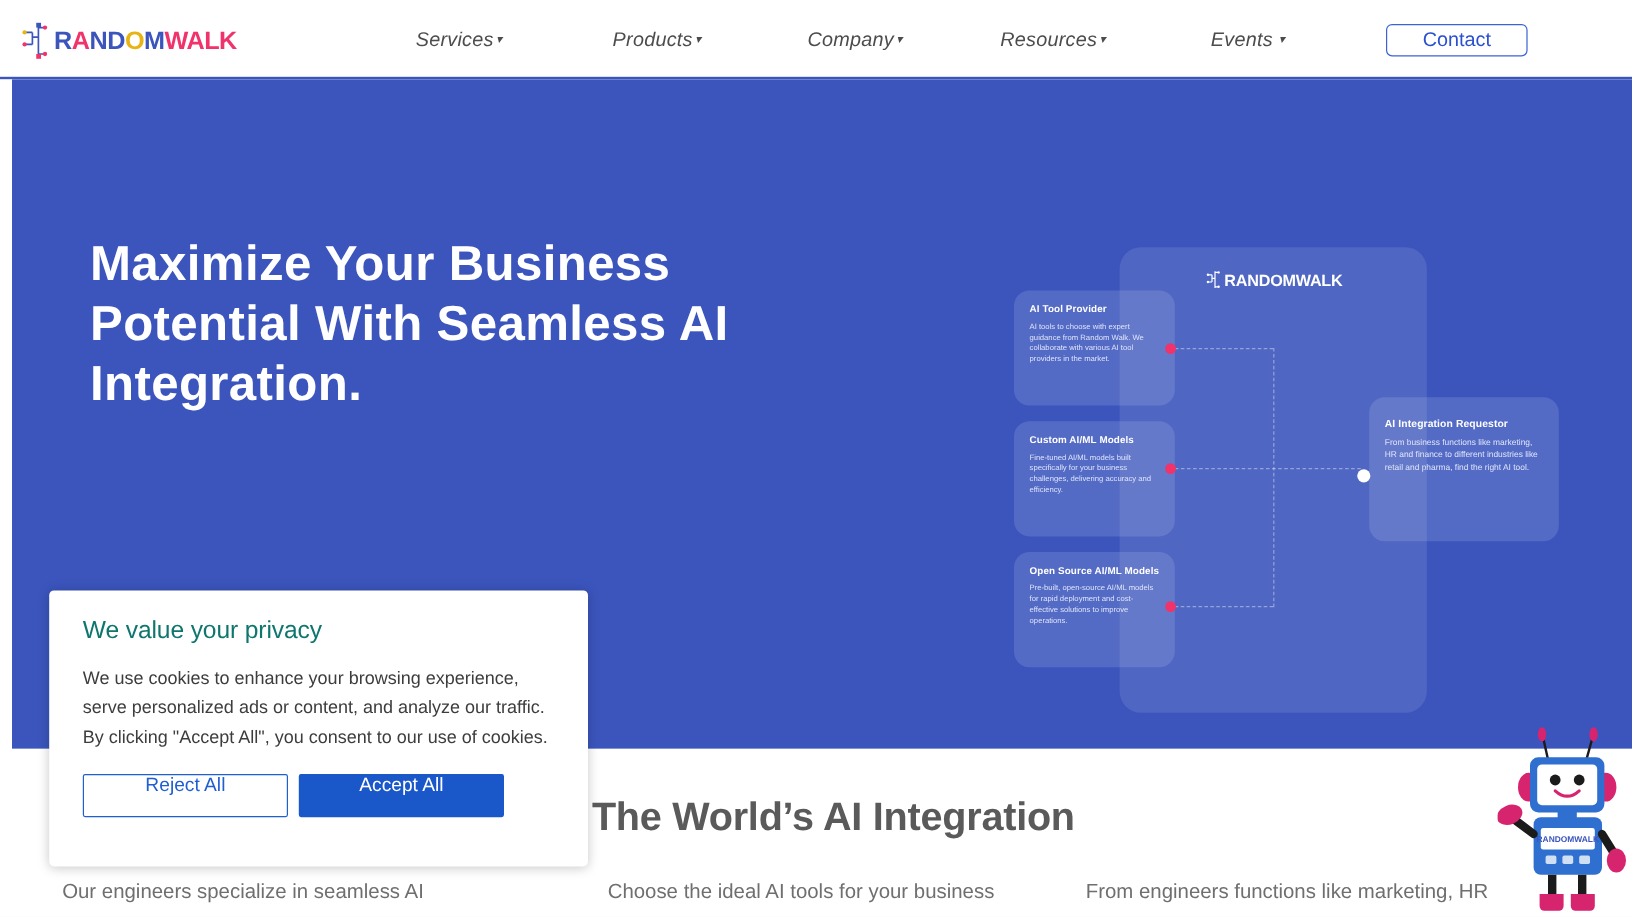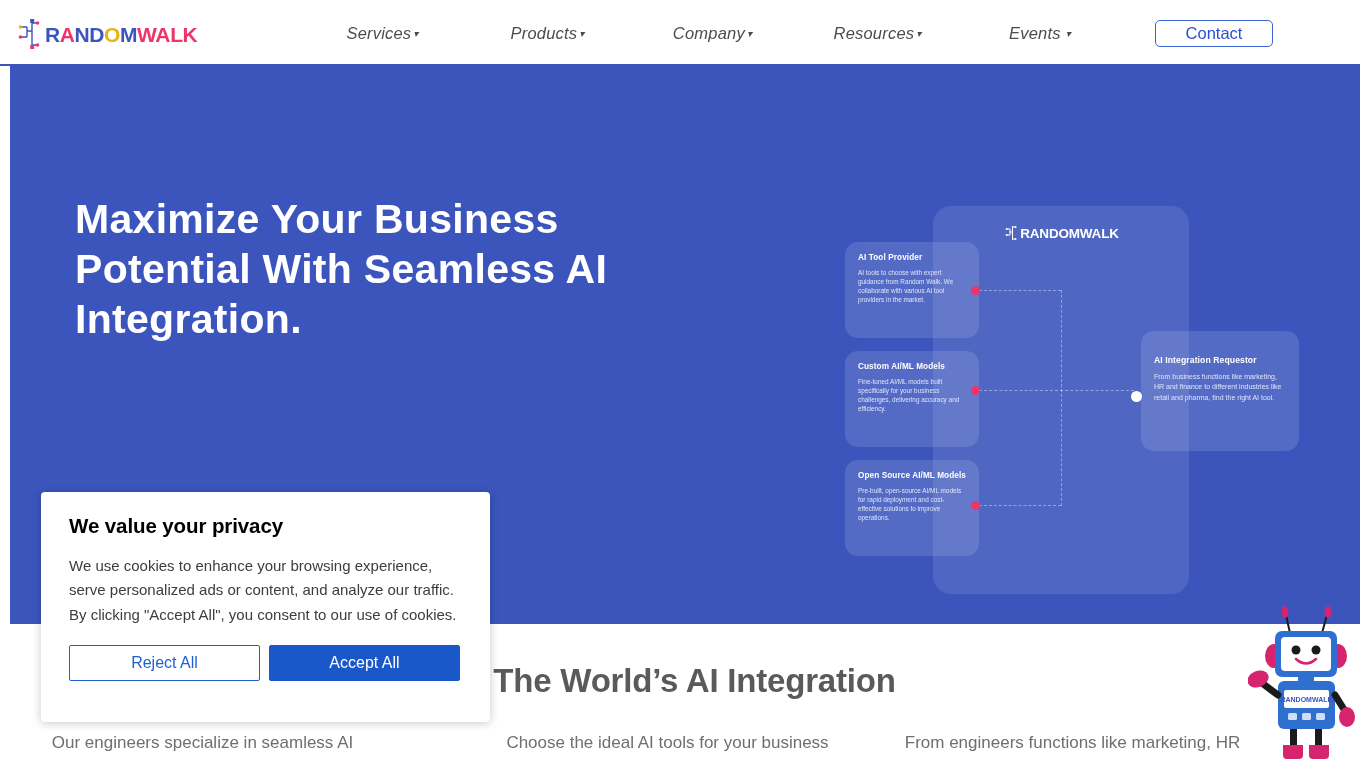--- a/index.html
+++ b/index.html
@@ -97,21 +97,21 @@
     background: rgba(255,255,255,0.13);
     border-radius: 13px;
     padding: 11px 13px 12px 13px;
     color: #ffffff;
   }
   .card h4 { font-size: 8.2px; font-weight: bold; line-height: 1.28; margin-bottom: 4px; letter-spacing: .1px; }
   .card p  { font-size: 6.4px; line-height: 1.42; color: #dfe4fa; }
   .card.c1 { left: 15px;  top: 116px; width: 134px; height: 96px; }
   .card.c2 { left: 15px;  top: 225px; width: 134px; height: 96px; }
   .card.c3 { left: 15px;  top: 334px; width: 134px; height: 96px; }
-  .card.c4 { left: 311px; top: 205px; width: 158px; height: 120px; padding-top: 24px; }
+  .card.c4 { left: 311px; top: 205px; width: 158px; height: 120px; padding-top: 17px; }
   .card.c4 h4 { font-size: 8.6px; margin-bottom: 6px; }
   .card.c4 p  { font-size: 7px; line-height: 1.48; }
 
   .dot { position: absolute; border-radius: 50%; }
   .dot.pink  { width: 9px; height: 9px; background: #f0336b; }
   .dot.white { width: 11px; height: 11px; background: #ffffff; }
   .d1 { left: 141px; top: 160px; }
   .d2 { left: 141px; top: 260px; }
   .d3 { left: 141px; top: 375px; }
   .d4 { left: 301px; top: 265px; }
@@ -152,31 +152,31 @@
   .cookie {
     position: absolute; left: 41px; top: 492px;
     width: 449px; height: 230px;
     background: #ffffff;
     border-radius: 4px;
     box-shadow: 0 1px 10px rgba(0,0,0,0.22);
     z-index: 40;
     padding: 22px 28px 0 28px;
   }
   .cookie h3 {
-    font-size: 20.5px; font-weight: bold; color: #000000;
+    font-size: 20.5px; font-weight: normal; color: #0f766e;
     letter-spacing: -0.1px; margin-bottom: 16px;
   }
   .cookie p {
     font-size: 15px; line-height: 1.62; color: #3d3d3d;
     margin-bottom: 18px;
   }
   .cookie-actions { display: flex; gap: 9px; }
   .btn {
-    width: 191px; height: 36px;
-    display: flex; align-items: center; justify-content: center;
+    width: 171px; height: 36px;
+    display: flex; justify-content: center;
     font-size: 16px; border-radius: 2px; cursor: pointer;
   }
   .btn-reject { border: 1.4px solid #1f5fd0; color: #1f5fd0; background: #fff; }
   .btn-accept { background: #1a57c9; color: #ffffff; border: 1.4px solid #1a57c9; }
 </style>
 </head>
 <body>
 
 <div class="page">
 

